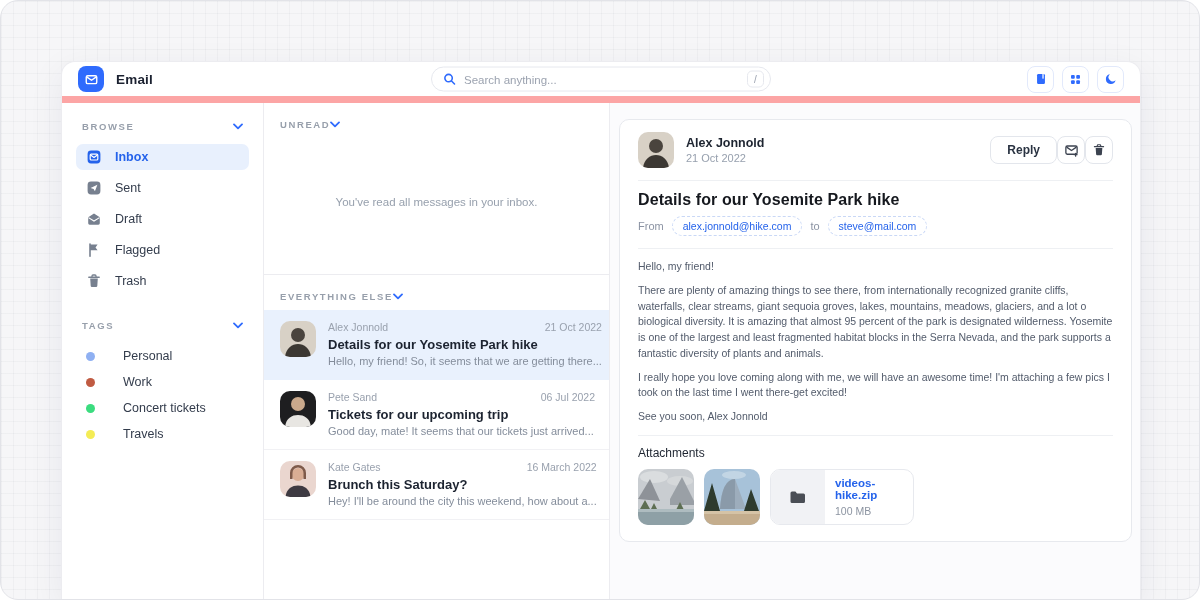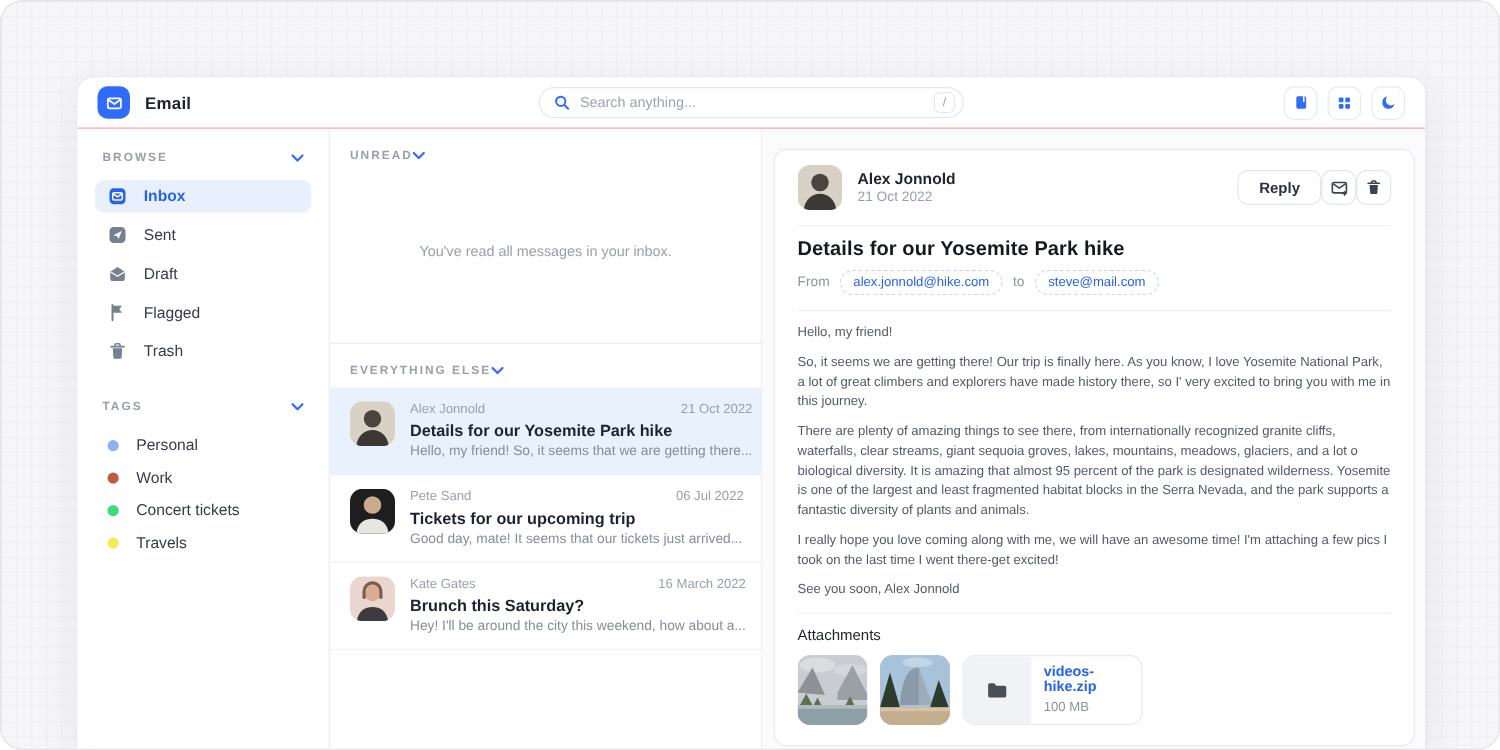--- a/index.html
+++ b/index.html
@@ -16,21 +16,21 @@
 
   .app-window {
     position:absolute; left:60px; top:60px; width:1080px; bottom:0;
     background:#ffffff; border:1px solid #ececf0; border-bottom:none;
     border-radius:14px 14px 0 0;
     box-shadow:0 10px 36px rgba(25,35,70,0.07);
     display:flex; flex-direction:column; overflow:hidden;
   }
 
   
-  .app-header { position:relative; height:41px; flex:0 0 41px; display:flex; align-items:center; padding:0 16px; border-bottom:1px solid #fca5a5; }
+  .app-header { position:relative; height:41px; flex:0 0 41px; display:flex; align-items:center; padding:0 16px; border-bottom:7px solid #fca5a5; }
   .brand { display:flex; align-items:center; gap:12px; }
   .logo { width:26px; height:26px; border-radius:8px; background:#2f6bfd; display:flex; align-items:center; justify-content:center; }
   .brand-title { font-size:13.5px; font-weight:700; color:#1b2130; letter-spacing:.2px; }
 
   .search-bar {
     position:absolute; left:50%; top:50%; transform:translate(-50%,-50%);
     width:340px; height:25px; background:#fff; border:1px solid #e6e8ee; border-radius:13px;
     display:flex; align-items:center; gap:8px; padding:0 6px 0 11px;
   }
   .search-placeholder { flex:1; font-size:11.5px; color:#9ca3b0; }
@@ -46,21 +46,21 @@
   .reading-pane { flex:1; background:#fbfbfd; padding:16px 8px 0 9px; }
 
   
   .section-head { display:flex; align-items:center; justify-content:space-between; padding:0 6px; }
   .section-label { font-size:9.5px; font-weight:700; letter-spacing:1.6px; color:#97
 9fab; color:#979fab; text-transform:uppercase; }
   .nav-items { margin-top:12px; }
   .nav-item { display:flex; align-items:center; gap:13px; padding:5px 10px; border-radius:7px; margin-bottom:5px; font-size:12.5px; color:#333c4c; cursor:pointer; }
   .nav-item.active { background:#e8f0fd; color:#2563eb; font-weight:600; }
   .tags-section { margin-top:26px; }
-  .tag-item { display:flex; align-items:center; gap:14px; padding:6px 10px; font-size:12.5px; color:#333c4c; cursor:pointer; }
+  .tag-item { display:flex; align-items:center; gap:28px; padding:6px 10px; font-size:12.5px; color:#333c4c; cursor:pointer; }
   .tag-dot { width:9px; height:9px; border-radius:50%; flex:0 0 9px; }
 
   
   .list-section-head { display:flex; align-items:center; justify-content:flex-start; padding:16px 16px 8px 16px; }
   .unread-section { height:171px; flex:0 0 171px; display:flex; flex-direction:column; }
   .empty-msg { flex:1; display:flex; align-items:center; justify-content:center; font-size:11.5px; color:#97a0ad; padding-bottom:8px; }
   .else-section { border-top:1px solid #ececf0; display:flex; flex-direction:column; min-height:0; }
   .mail-item { display:grid; grid-template-columns:36px 1fr; column-gap:12px; padding:11px 14px 12px 16px; border-bottom:1px solid #f1f1f4; cursor:pointer; }
   .mail-item.selected { background:#e9f1fd; border-bottom-color:transparent; }
   .mail-avatar { width:36px; height:36px; border-radius:10px; overflow:hidden; }
@@ -339,21 +339,20 @@
             <span>From</span>
             <span class="email-chip">alex.jonnold@hike.com</span>
             <span>to</span>
             <span class="email-chip">steve@mail.com</span>
           </div>
 
           <hr class="body-divider">
 
           <div class="mail-body">
             <p>Hello, my friend!</p>
-            <p>So, it seems we are getting there! Our trip is finally here. As you know, I love Yosemite National Park, a lot of great climbers and explorers have made history there, so I' very excited to bring you with me in this journey.</p>
             <p>There are plenty of amazing things to see there, from internationally recognized granite cliffs, waterfalls, clear streams, giant sequoia groves, lakes, mountains, meadows, glaciers, and a lot o biological diversity. It is amazing that almost 95 percent of the park is designated wilderness. Yosemite is one of the largest and least fragmented habitat blocks in the Serra Nevada, and the park supports a fantastic diversity of plants and animals.</p>
             <p>I really hope you love coming along with me, we will have an awesome time! I'm attaching a few pics I took on the last time I went there-get excited!</p>
             <p>See you soon, Alex Jonnold</p>
           </div>
 
           <hr class="body-divider">
 
           <div class="attachments-label">Attachments</div>
 
           <div class="attachments-row">

